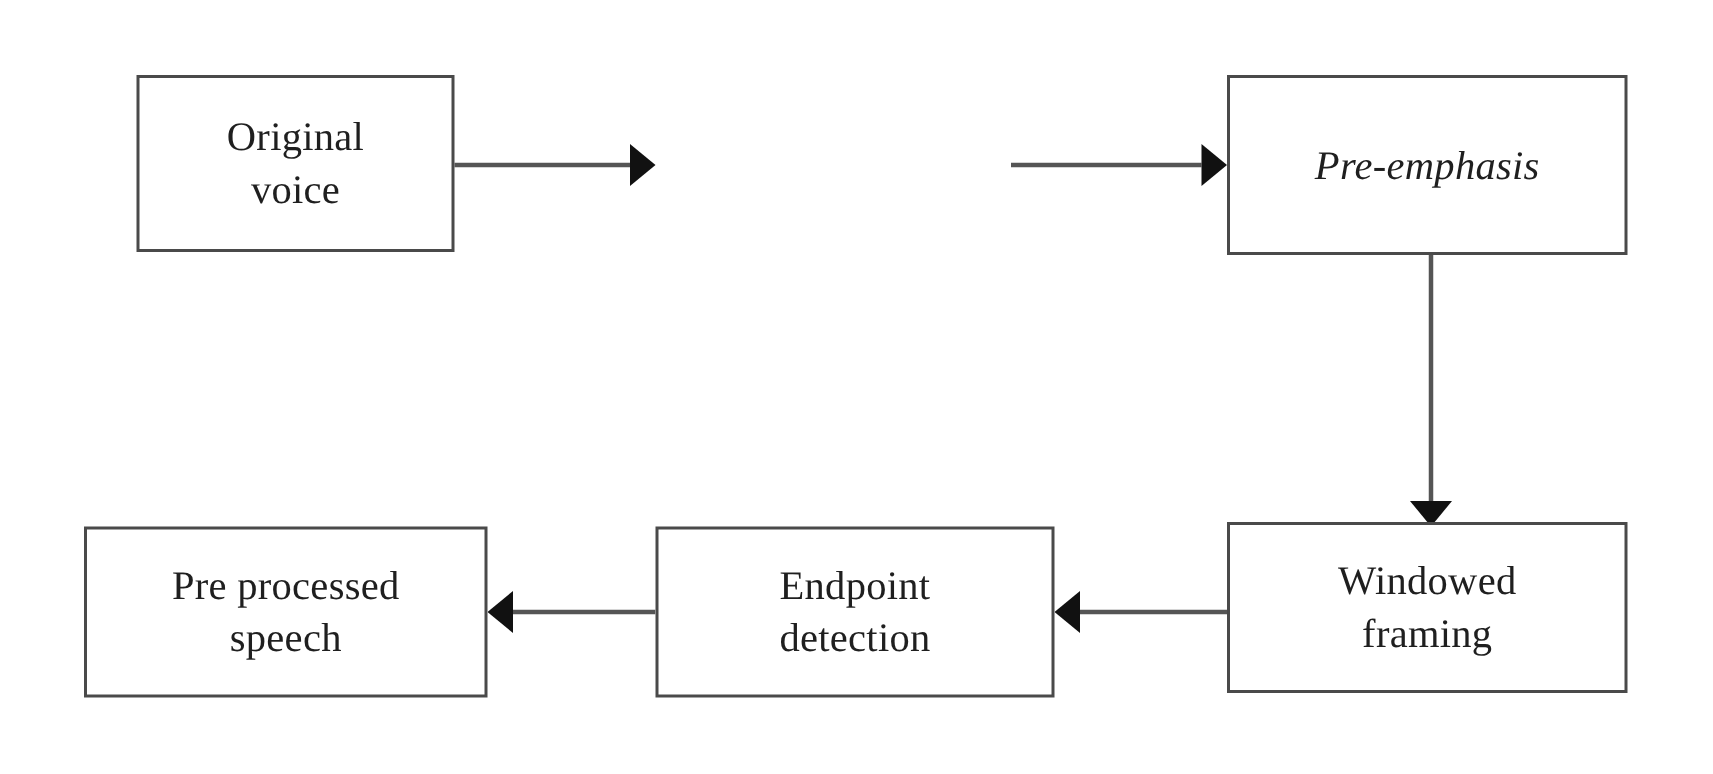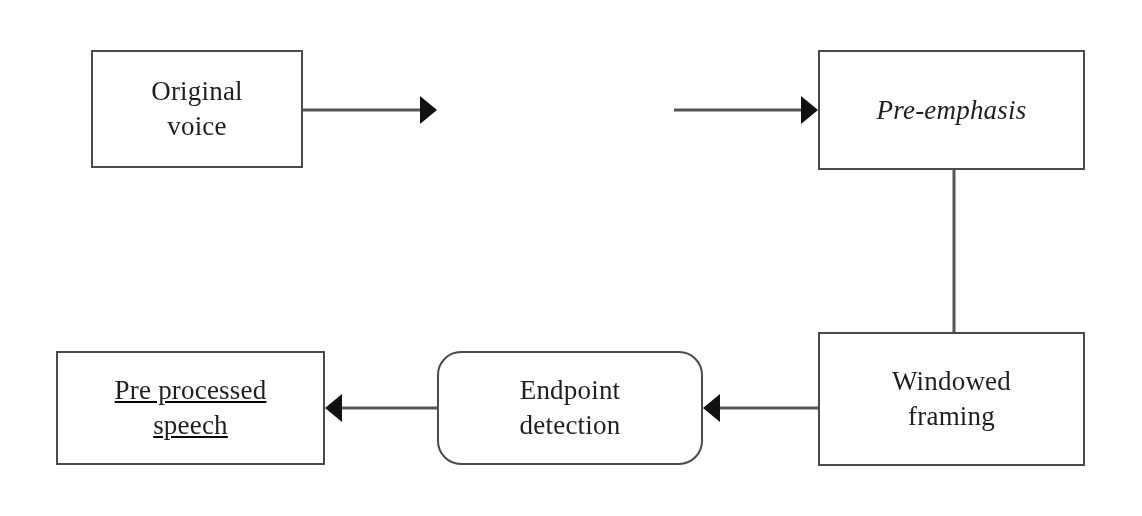--- a/index.html
+++ b/index.html
@@ -34,23 +34,23 @@
     line-height: 1.28;
     color: #1f1f1f;
     letter-spacing: 0.2px;
     padding: 0 8px;
     white-space: pre-line;
   }
   
   #node-original-voice      { left: 55px;  top: 50px;  width: 212px; height: 118px; margin-left: 36px; }
   #node-digitization        { left: 437px; top: 54px;  width: 237px; height: 116px; }
   #node-pre-emphasis        { left: 818px; top: 50px;  width: 267px; height: 120px; font-style: italic; }
-  #node-windowed-framing    { left: 818px; top: 332px; width: 267px; height: 134px; }
-  #node-endpoint-detection  { left: 437px; top: 351px; width: 266px; height: 114px; border-radius: 24px; }
-  #node-pre-processed-speech{ left: 56px;  top: 351px; width: 269px; height: 114px; text-decoration: underline; }
+  #node-windowed-framing    { left: 818px; top: 348px; width: 267px; height: 114px; }
+  #node-endpoint-detection  { left: 437px; top: 351px; width: 266px; height: 114px; }
+  #node-pre-processed-speech{ left: 56px;  top: 351px; width: 269px; height: 114px; }
 
   .edge-layer {
     position: absolute;
     left: 0;
     top: 0;
     width: 1142px;
     height: 516px;
     pointer-events: none;
   }
   .edge-line {

